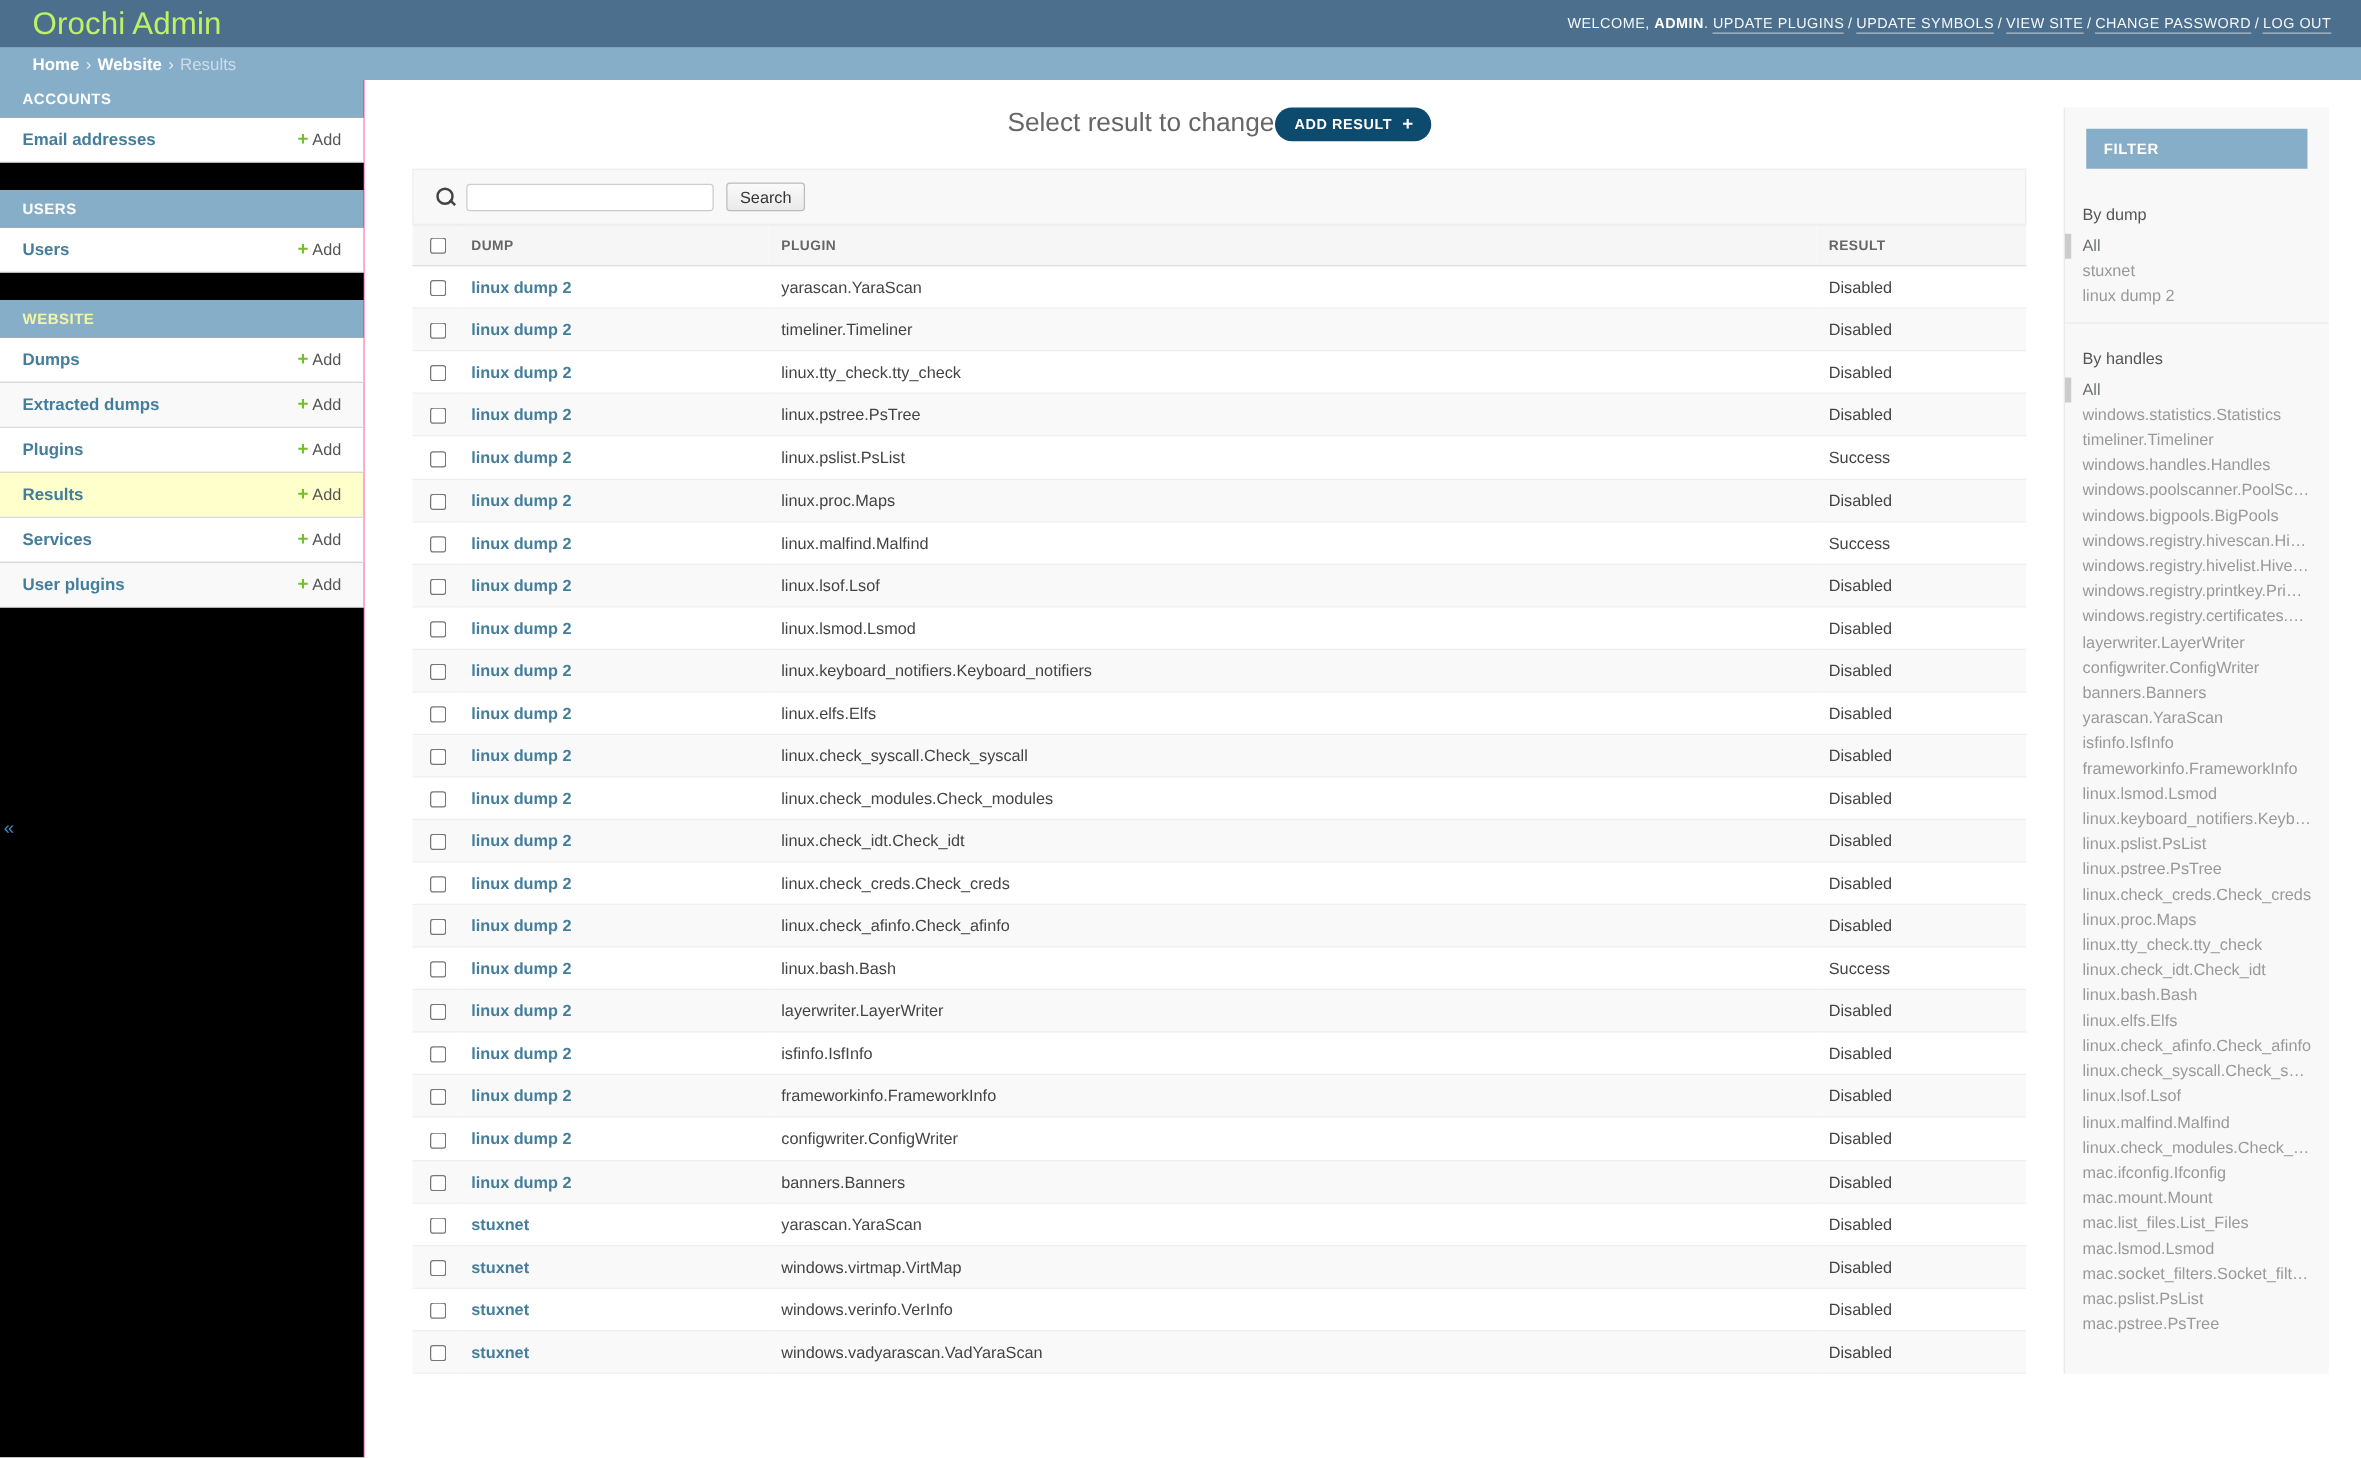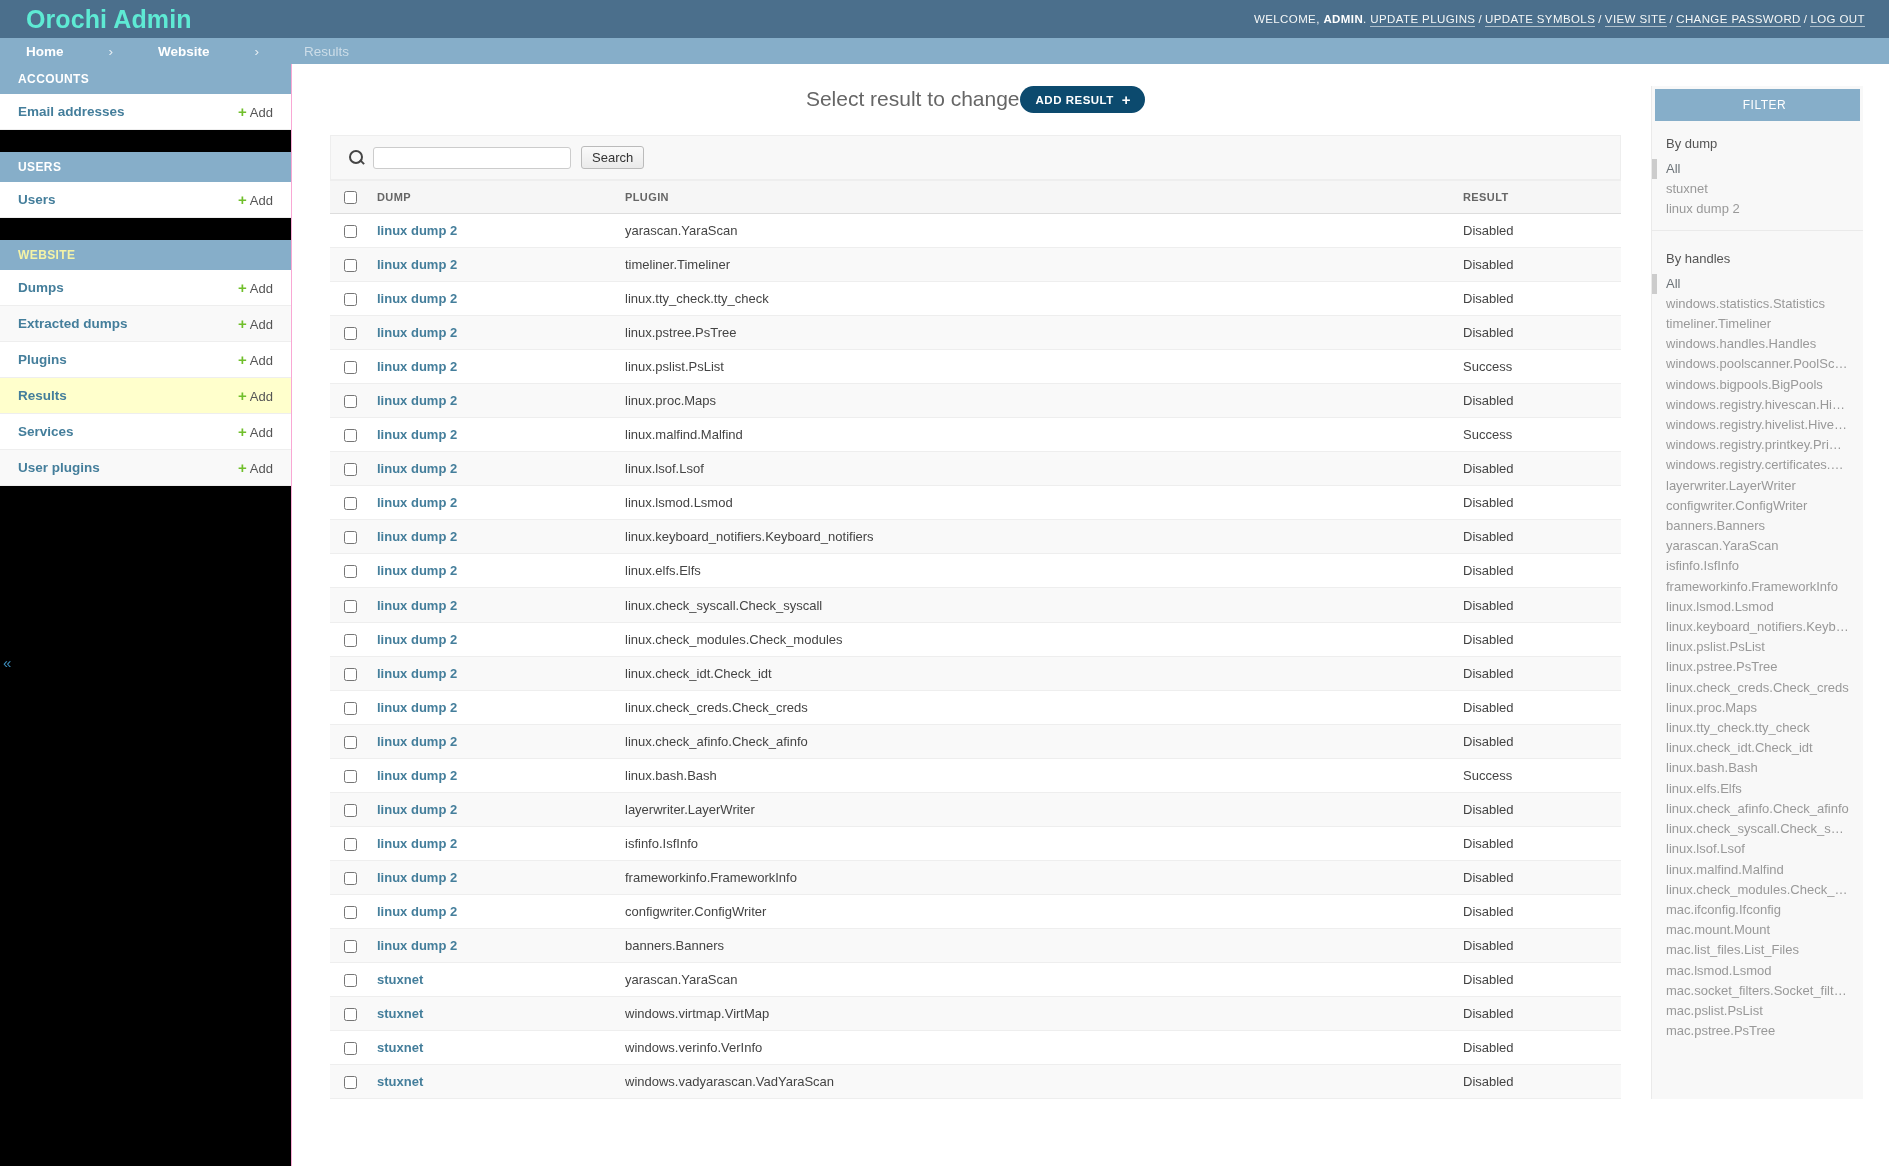--- a/index.html
+++ b/index.html
@@ -19,22 +19,22 @@
     background: #4b6f8c;
     color: #fff;
     display: flex;
     align-items: center;
     padding: 0 24px 0 26px;
     position: relative;
   }
   #branding h1 {
     margin: 0;
     font-size: 25px;
-    font-weight: 700;
-    color: #5eead4;
+    font-weight: 400;
+    color: #bef264;
     letter-spacing: 0.1px;
     line-height: 1;
   }
   #user-tools {
     margin-left: auto;
     font-size: 11.5px;
     letter-spacing: 0.4px;
     color: #f4f7f7;
     text-transform: uppercase;
     white-space: nowrap;
@@ -51,21 +51,20 @@
   
   #breadcrumbs {
     height: 26px;
     background: #86aec9;
     color: #fff;
     font-size: 13.5px;
     font-weight: bold;
     display: flex;
     align-items: center;
     padding-left: 26px;
-    gap: 40px;
   }
   #breadcrumbs a { color: #fff; text-decoration: none; }
   #breadcrumbs .crumb-sep { padding: 0 5px; font-weight: normal; color: #e8eff3; }
   #breadcrumbs .current { color: #ccdde8; font-weight: normal; }
 
   
   #container { display: flex; width: 1889px; height: 1102px; position: relative; }
 
   
   #nav-sidebar {
@@ -303,26 +302,25 @@
     min-width: 212px;
     margin-left: 30px;
     background: #f8f8f8;
     border-left: 1px solid #eaeaea;
     font-size: 13px;
   }
   #changelist-filter h2 {
     background: #86aec9;
     color: #fff;
     font-size: 12px;
-    font-weight: normal;
+    font-weight: bold;
     letter-spacing: 0.5px;
     text-transform: uppercase;
-    margin: 3px;
+    margin: 17px;
     padding: 9px 0 9px 14px;
-    text-align: center;
   }
   #changelist-filter h3 {
     font-size: 13px;
     font-weight: normal;
     color: #555;
     margin: 0;
     padding: 12px 14px 8px 14px;
   }
   #changelist-filter ul {
     list-style: none;

